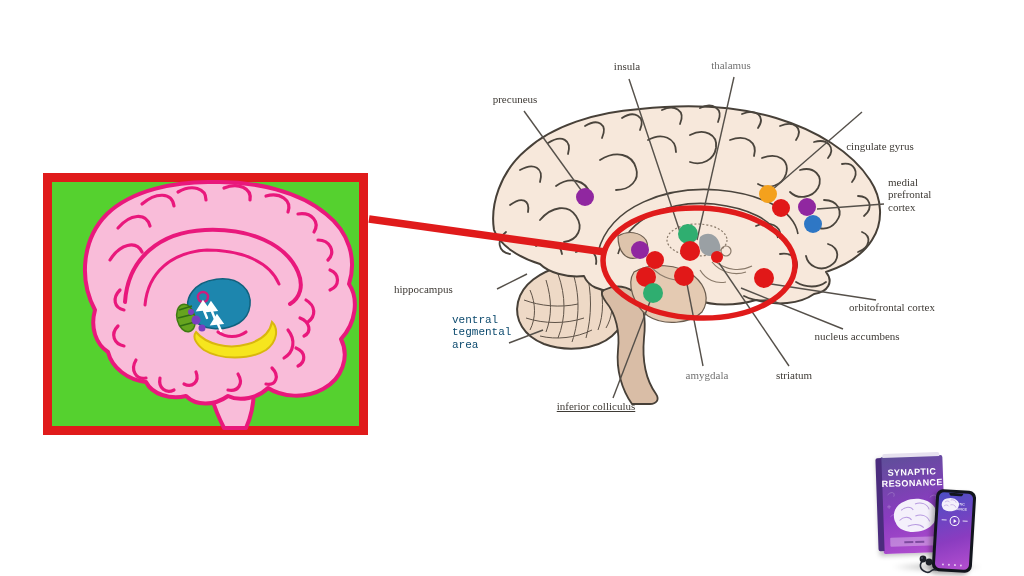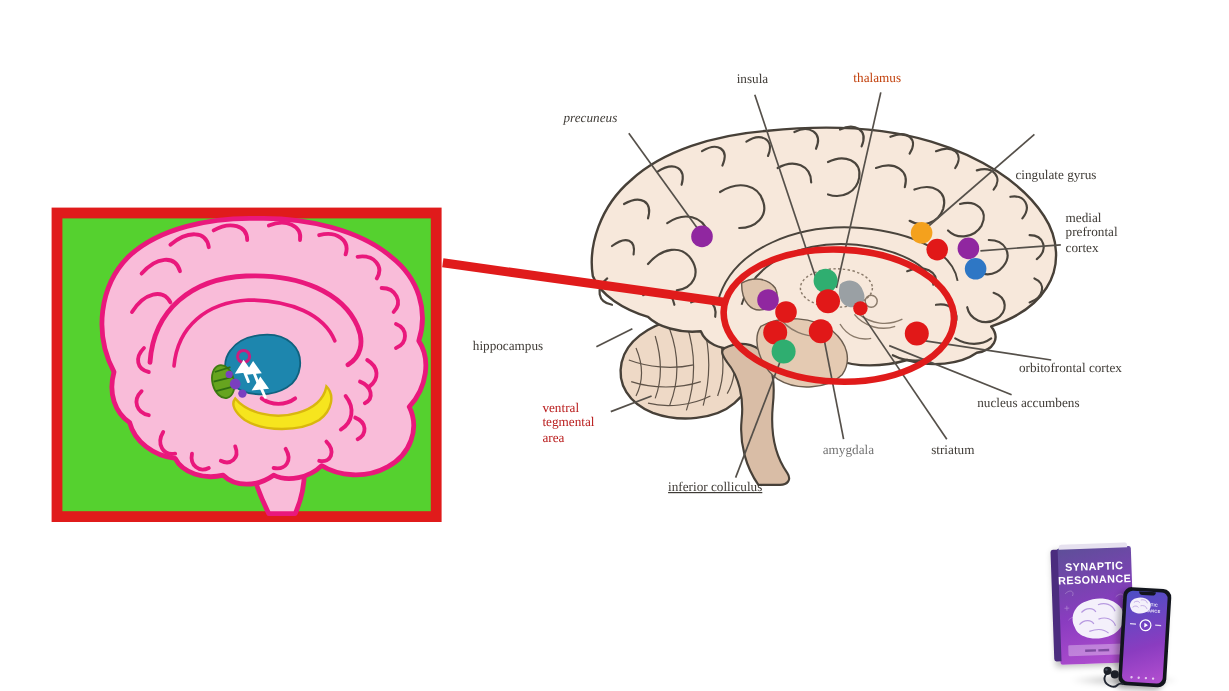--- a/index.html
+++ b/index.html
@@ -229,29 +229,29 @@
       <circle cx="688" cy="234" r="10" fill="#2fae70"></circle>
       <circle cx="690" cy="251" r="10" fill="#e11818"></circle>
       <circle cx="717" cy="257" r="6" fill="#e11818"></circle>
       <circle cx="684" cy="276" r="10" fill="#e11818"></circle>
       <circle cx="764" cy="278" r="10" fill="#e11818"></circle>
       <ellipse cx="699" cy="263" rx="96" ry="55" fill="none" stroke="#e01b1b" stroke-width="5.5" transform="rotate(2 699 263)"></ellipse>
       <line x1="369" y1="219" x2="605" y2="252" stroke="#e01b1b" stroke-width="7.5"></line>
     </svg>
 
   <div id="labels">
-      <div class="dlabel" style="top: 93px; color: rgb(63, 59, 54); left: 492px; transform: translateX(-50%); text-align: center; font-style: italic;">precuneus</div>
+      <div class="dlabel" style="top: 93px; color: rgb(63, 59, 54); left: 515px; transform: translateX(-50%); text-align: center;">precuneus</div>
       <div class="dlabel" style="top: 60px; color: rgb(63, 59, 54); left: 627px; transform: translateX(-50%); text-align: center;">insula</div>
-      <div class="dlabel" style="top: 59px; color: #c2410c; left: 731px; transform: translateX(-50%); text-align: center;">thalamus</div>
+      <div class="dlabel" style="top: 59px; color: #737373; left: 731px; transform: translateX(-50%); text-align: center;">thalamus</div>
       <div class="dlabel" style="top: 93px; color: rgb(63, 59, 54); left: 880px; transform: translateX(-50%); text-align: center; margin-top: 47px;">cingulate gyrus</div>
       <div class="dlabel" style="top: 176px; color: rgb(63, 59, 54); left: 888px;">medial
 prefrontal
 cortex</div>
       <div class="dlabel" style="top: 283px; color: rgb(63, 59, 54); left: 394px;">hippocampus</div>
-      <div class="dlabel" style="top: 334px; color: #b91c1c; left: 452px;">ventral
+      <div class="dlabel" style="top: 314px; color: #0c4a6e; left: 452px; font-family: Liberation Mono, monospace;">ventral
 tegmental
 area</div>
       <div class="dlabel" style="top: 400px; color: rgb(63, 59, 54); left: 596px; transform: translateX(-50%); text-align: center; text-decoration: underline;">inferior colliculus</div>
       <div class="dlabel" style="top: 369px; color: #737373; left: 707px; transform: translateX(-50%); text-align: center;">amygdala</div>
       <div class="dlabel" style="top: 369px; color: rgb(63, 59, 54); left: 794px; transform: translateX(-50%); text-align: center;">striatum</div>
       <div class="dlabel" style="top: 330px; color: rgb(63, 59, 54); left: 857px; transform: translateX(-50%); text-align: left;">nucleus accumbens</div>
       <div class="dlabel" style="top: 301px; color: rgb(63, 59, 54); left: 892px; transform: translateX(-50%); text-align: right;">orbitofrontal cortex</div>
     </div>
 
   <div id="product">

